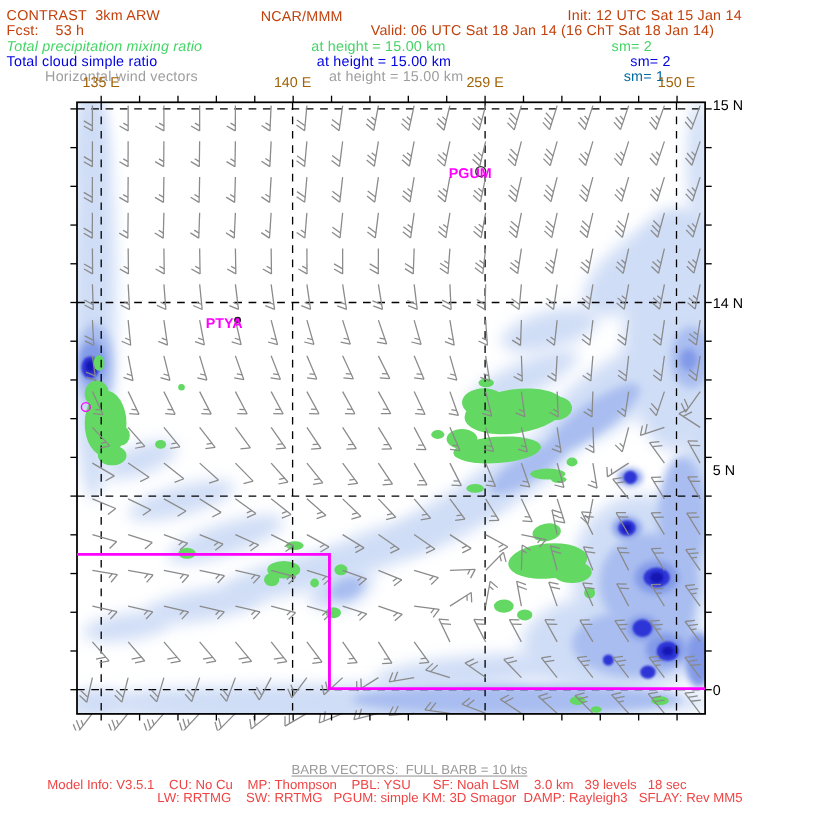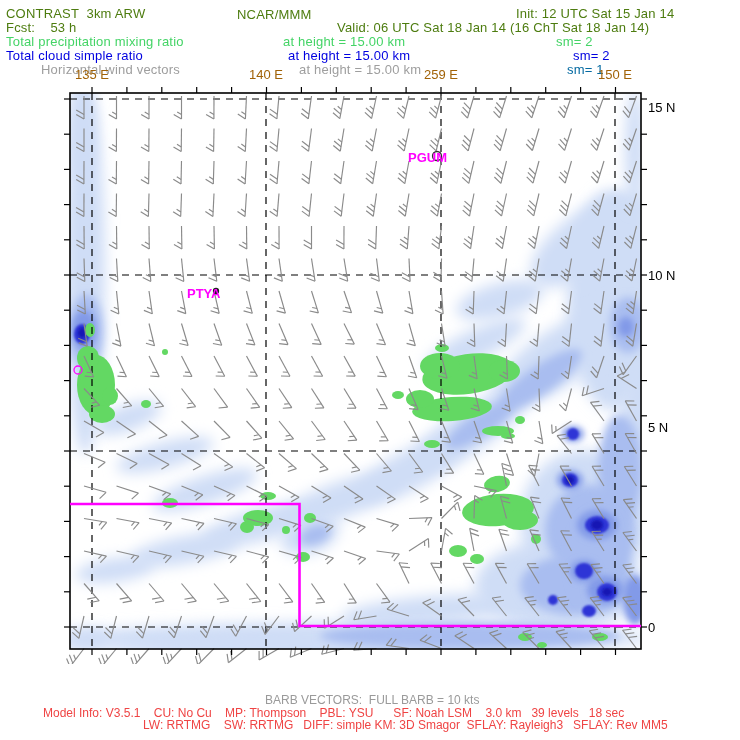--- a/index.html
+++ b/index.html
@@ -1,50 +1,50 @@
 <!DOCTYPE html>
 <html><head>
 <meta charset="utf-8">
 <style>
   html,body{margin:0;padding:0;background:#ffffff;}
   body{width:740px;height:740px;position:relative;font-family:"Liberation Sans",sans-serif;overflow:hidden;}
-  .t{position:absolute;white-space:pre;font-size:13px;color:#4d7c0f;letter-spacing:.2px;}
+  .t{position:absolute;white-space:pre;font-size:13px;color:#c2410c;letter-spacing:.2px;}
   .xlab{position:absolute;white-space:pre;font-size:13px;color:#a16207;transform:translateX(-50%);}
   .ylab{position:absolute;white-space:pre;font-size:13px;color:#000;}
   .foot{position:absolute;white-space:pre;font-size:12px;color:#ef4444;}
   #map-svg{position:absolute;left:0;top:0;}
 </style>
 </head>
 <body>
 
 <div class="t" style="left:6px;top:6px">CONTRAST  3km ARW</div>
 <div class="t" style="left:237px;top:7px">NCAR/MMM</div>
 <div class="t" style="left:516px;top:6px">Init: 12 UTC Sat 15 Jan 14</div>
 <div class="t" style="left:6px;top:20px">Fcst:    53 h</div>
 <div class="t" style="left:337px;top:20px">Valid: 06 UTC Sat 18 Jan 14 (16 ChT Sat 18 Jan 14)</div>
 
-<div class="t" style="left: 6px; top: 34px; color: rgb(68, 212, 102);">Total precipitation mixing ratio</div>
+<div class="t" style="left: 6px; top: 34px; color: rgb(68, 212, 102); font-style: italic;">Total precipitation mixing ratio</div>
 <div class="t" style="left: 283px; top: 34px; color: rgb(68, 212, 102);">at height = 15.00 km</div>
 <div class="t" style="left: 556px; top: 34px; color: rgb(68, 212, 102);">sm= 2</div>
 
 <div class="t" style="left: 6px; top: 48px; color: rgb(0, 0, 224);">Total cloud simple ratio</div>
 <div class="t" style="left: 288px; top: 48px; color: rgb(0, 0, 224);">at height = 15.00 km</div>
 <div class="t" style="left: 573px; top: 48px; color: rgb(0, 0, 224);">sm= 2</div>
 
 <div class="t" style="left: 6px; top: 62px; color: rgb(158, 158, 158); margin-left: 35px;">Horizontal wind vectors</div>
 <div class="t" style="left: 299px; top: 62px; color: rgb(158, 158, 158);">at height = 15.00 km</div>
 <div class="t" style="left: 567px; top: 62px; color: #0369a1;">sm= 1</div>
 
 <div class="xlab" style="left:92px;top:67px">135 E</div>
 <div class="xlab" style="left:266px;top:67px">140 E</div>
 <div class="xlab" style="left:441px;top:67px">259 E</div>
 <div class="xlab" style="left:615px;top:67px">150 E</div>
 
-<div class="ylab" style="left:648px;top:100px">15 N</div>
-<div class="ylab" style="left:648px;top:268px">10 N</div>
+<div class="ylab" style="left:648px;top:88px">15 N</div>
+<div class="ylab" style="left:648px;top:268px">14 N</div>
 <div class="ylab" style="left:648px;top:420px">5 N</div>
 <div class="ylab" style="left:648px;top:620px">0</div>
 
 <svg id="map-svg" width="740" height="740">
     <defs>
       <filter id="b7" x="-80%" y="-80%" width="260%" height="260%">
         <feGaussianBlur stdDeviation="7"></feGaussianBlur>
       </filter>
       <filter id="b4" x="-80%" y="-80%" width="260%" height="260%">
         <feGaussianBlur stdDeviation="4"></feGaussianBlur>
@@ -1925,15 +1925,15 @@
     <path d="M 70,504 L 299.5,504 L 299.5,626 L 641,626" stroke="#ff00ff" stroke-width="2.6" fill="none"></path>
     <g>
       <circle cx="437" cy="156" r="4.5" stroke="#333" fill="none" stroke-width="1.3"></circle>
       <text x="408" y="162" fill="#ff00ff" font-size="13" font-weight="bold" font-family="&quot;Liberation Sans&quot;,sans-serif">PGUM</text>
       <circle cx="216" cy="291" r="2.5" stroke="#222" fill="#222" stroke-width="1.3"></circle>
       <text x="187" y="298" fill="#ff00ff" font-size="13" font-weight="bold" font-family="&quot;Liberation Sans&quot;,sans-serif">PTYA</text>
       <circle cx="78" cy="370" r="4" stroke="#ff00ff" fill="none" stroke-width="1.3"></circle>
     </g>
   </svg>
 
-<div class="foot" style="left: 265px; top: 693px; color: rgb(154, 154, 154);">BARB VECTORS:  FULL BARB = 10 kts</div>
+<div class="foot" style="left: 265px; top: 693px; color: rgb(154, 154, 154); text-decoration: underline;">BARB VECTORS:  FULL BARB = 10 kts</div>
 <div class="foot" style="left:43px;top:706px">Model Info: V3.5.1    CU: No Cu    MP: Thompson    PBL: YSU      SF: Noah LSM    3.0 km   39 levels   18 sec</div>
-<div class="foot" style="left:143px;top:718px">LW: RRTMG    SW: RRTMG   DIFF: simple KM: 3D Smagor  SFLAY: Rayleigh3   SFLAY: Rev MM5</div>
+<div class="foot" style="left:143px;top:718px">LW: RRTMG    SW: RRTMG   PGUM: simple KM: 3D Smagor  DAMP: Rayleigh3   SFLAY: Rev MM5</div>
 
 </body></html>

